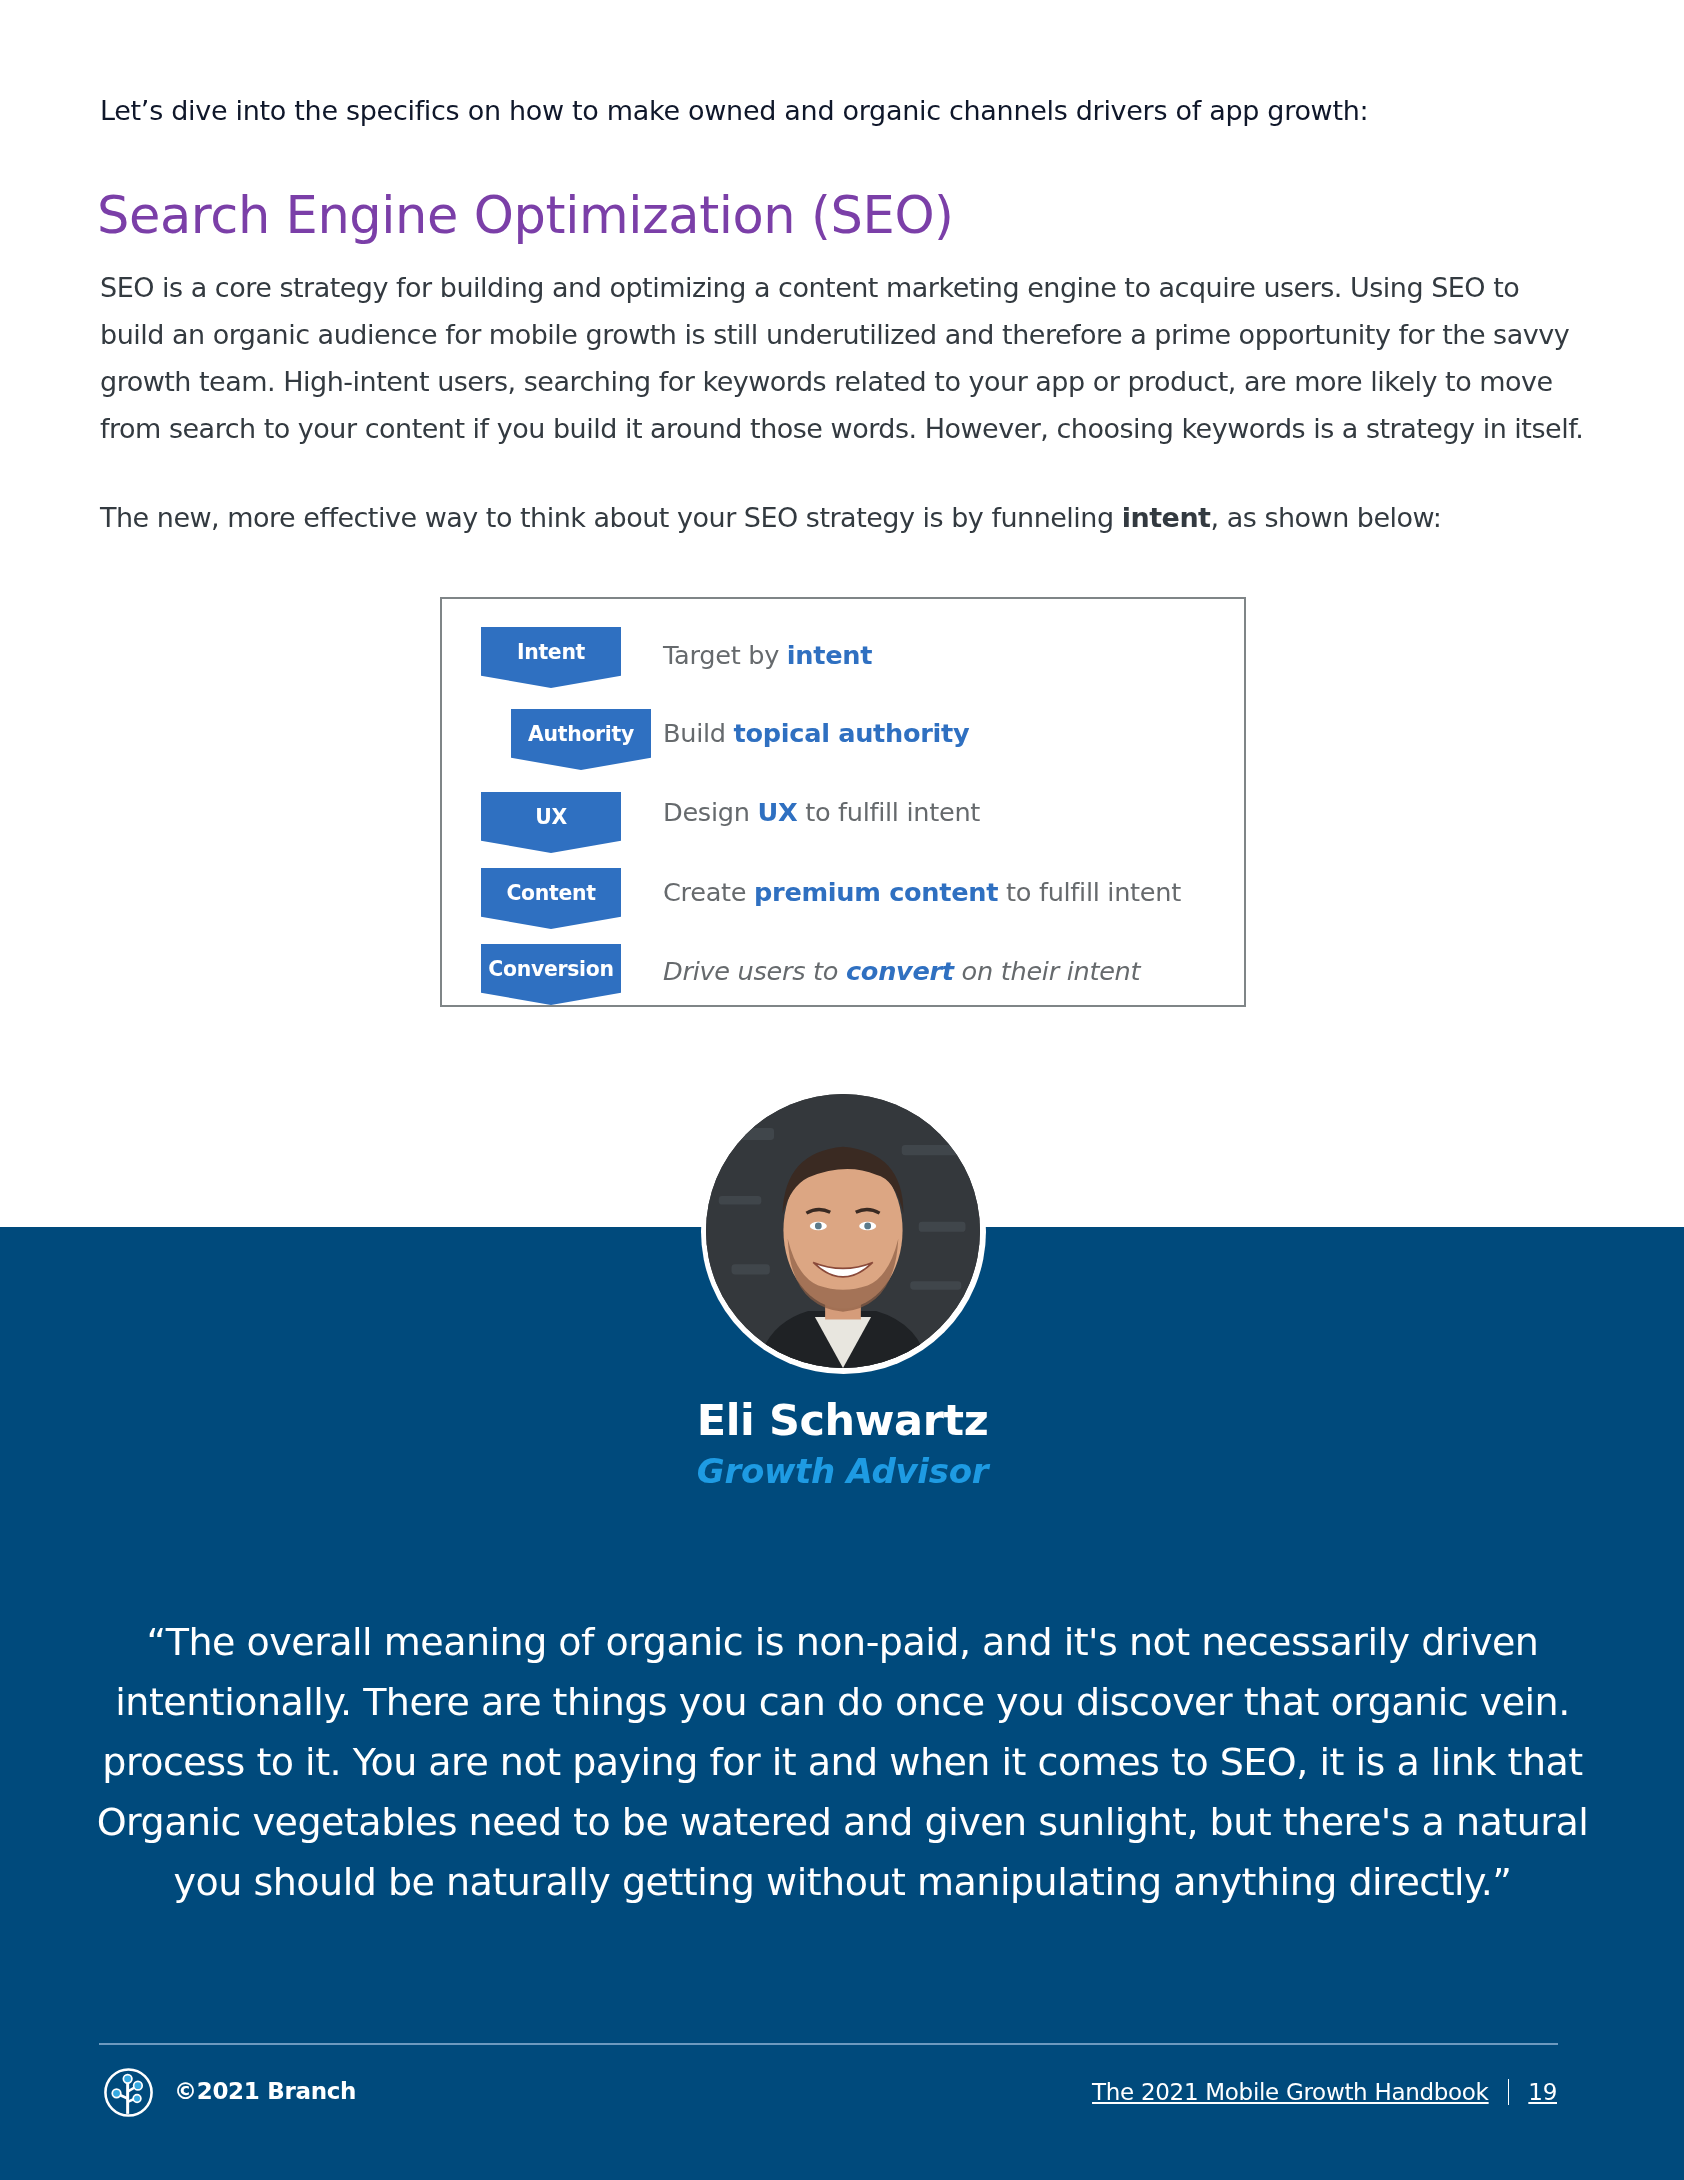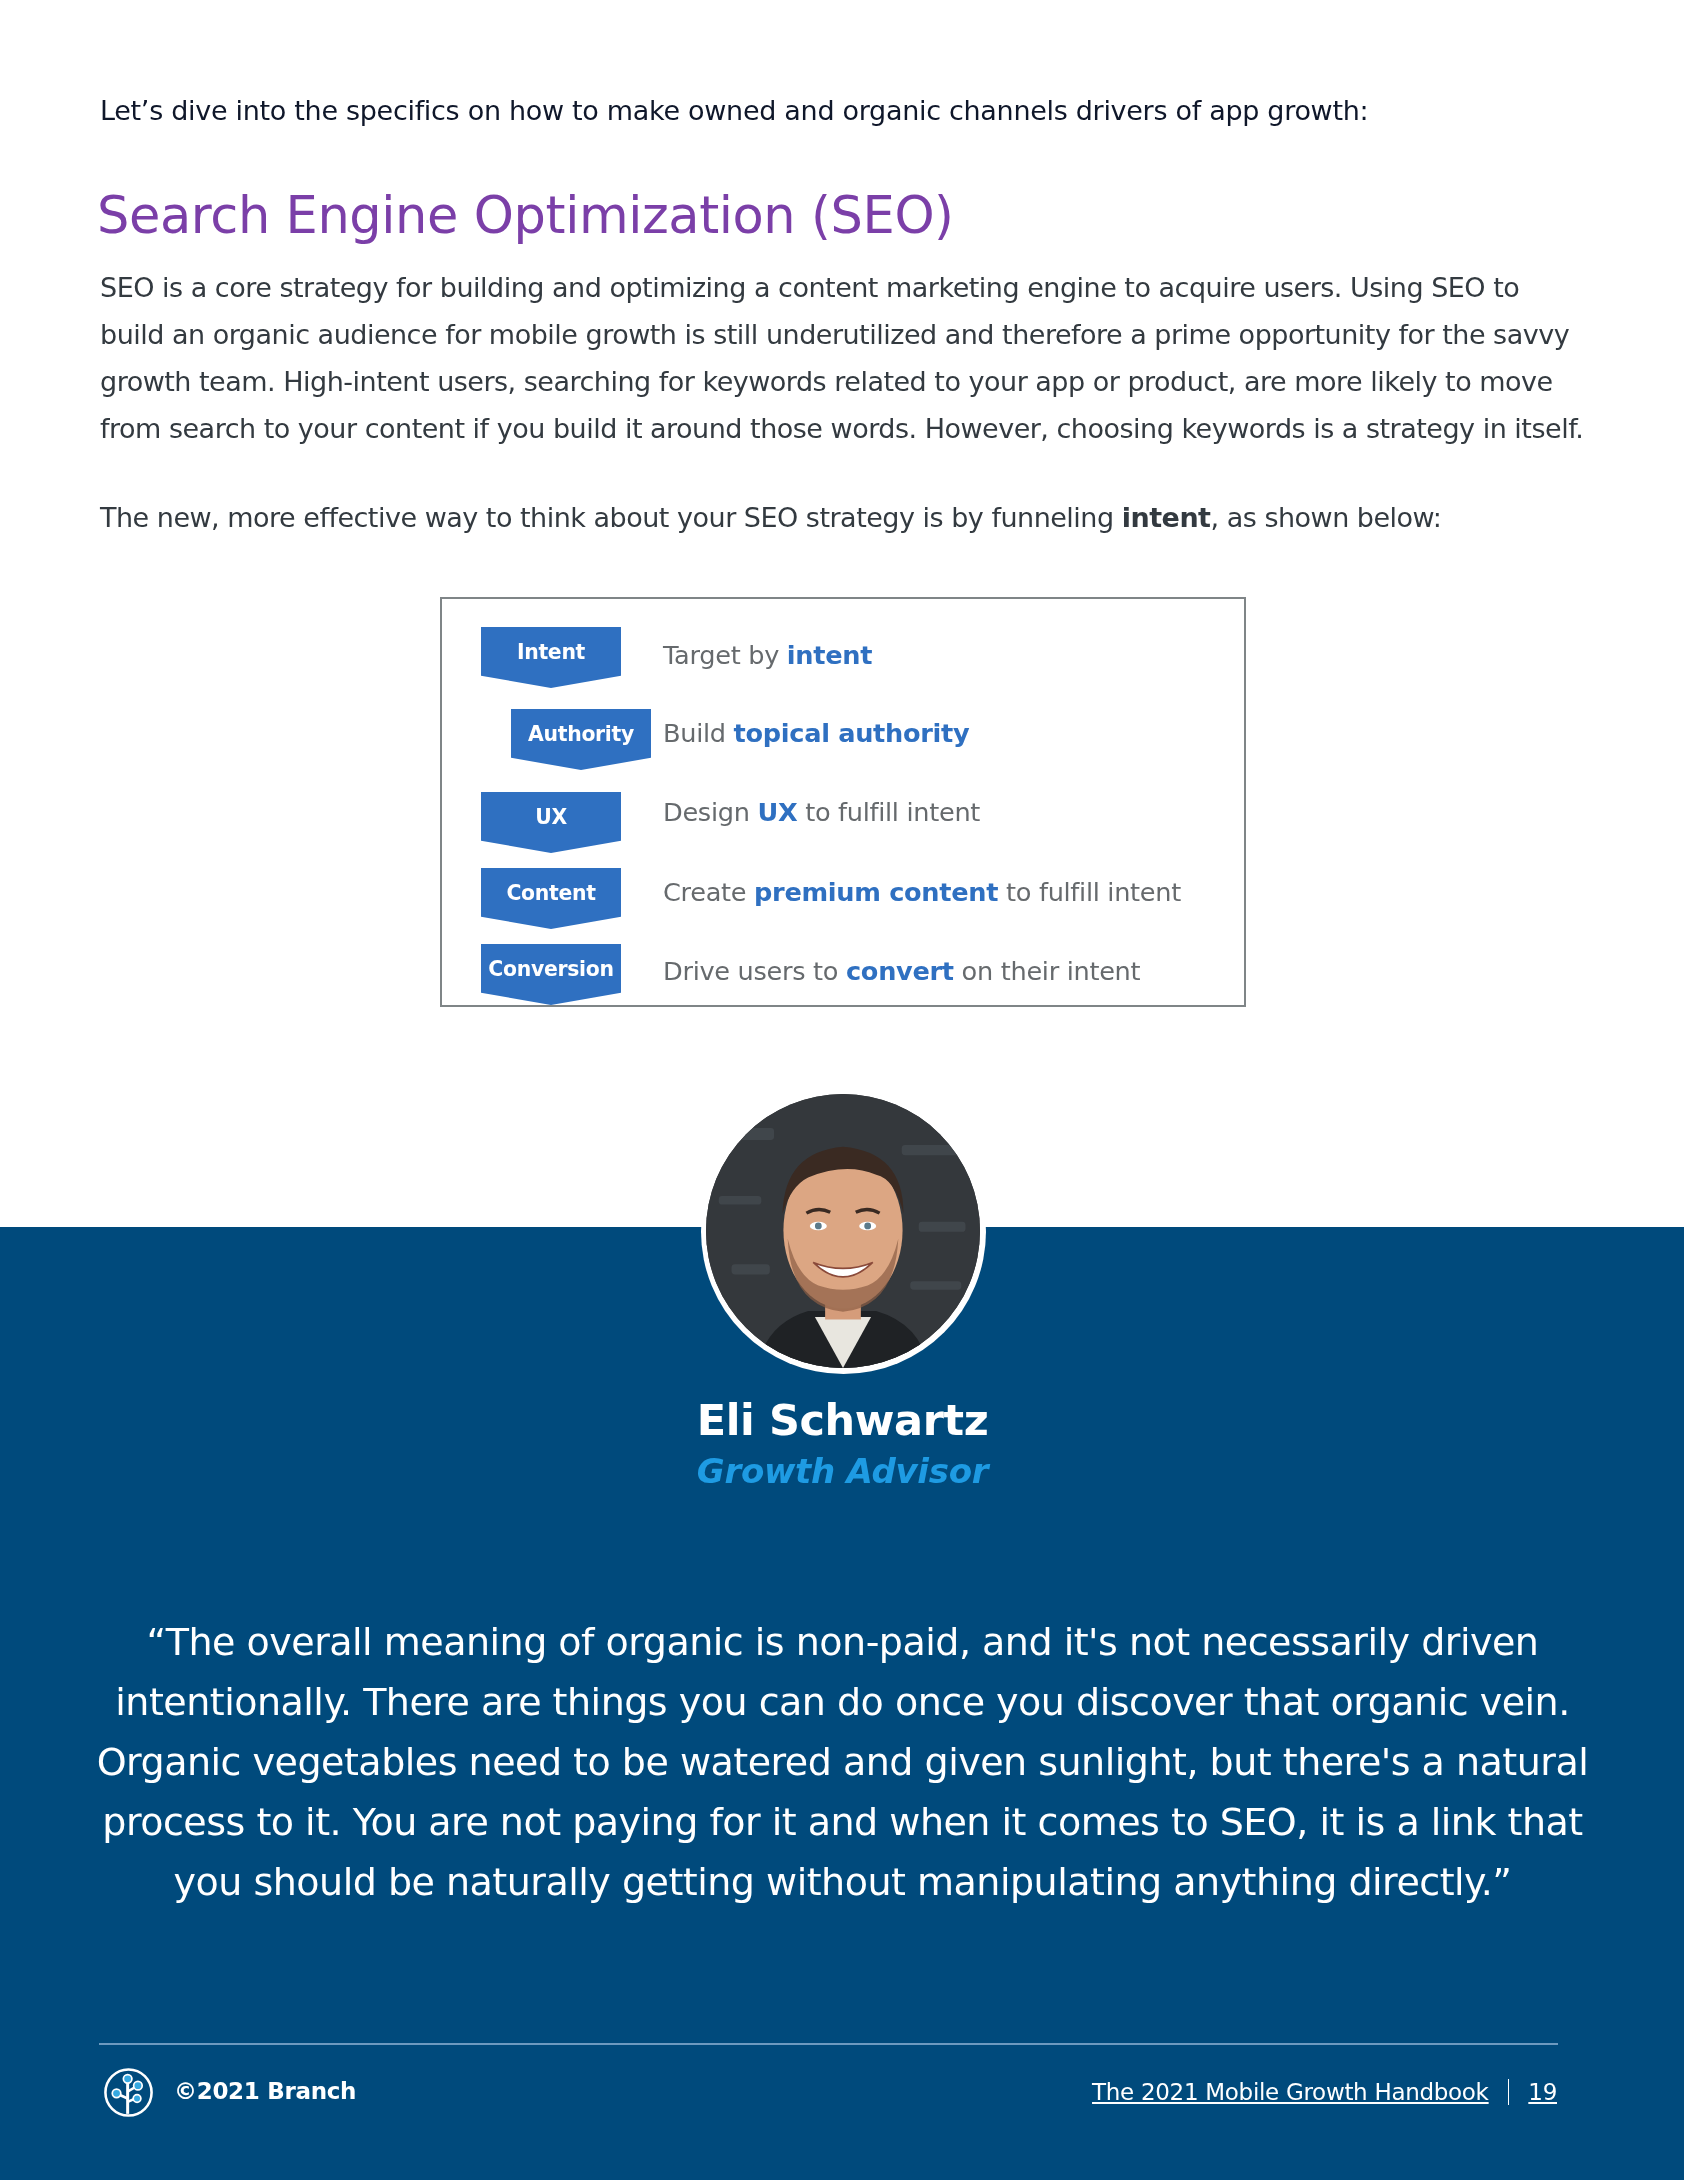--- a/index.html
+++ b/index.html
@@ -72,21 +72,21 @@
   <div class="step" style="top:269px;">
     <div class="chev"></div>
     <div class="chev-label">Content</div>
   </div>
   <div class="step-text" style="top:278px;"><span>Create </span><span class="hl">premium content</span><span> to fulfill intent</span></div>
 
   <div class="step" style="top:345px;">
     <div class="chev"></div>
     <div class="chev-label">Conversion</div>
   </div>
-  <div class="step-text" style="top:357px;"><span>Drive users to </span><span class="hl">convert</span><span> on their intent</span></div>
+  <div class="step-text" style="top:357px;font-style:italic;"><span>Drive users to </span><span class="hl">convert</span><span> on their intent</span></div>
 </div>
 
 <div class="abs band"></div>
 
 <div class="abs avatar">
   <div class="avatar-inner">
     <svg width="274" height="274" viewBox="0 0 322 322">
       <rect x="0" y="0" width="322" height="322" fill="#34383c"></rect>
       <g opacity="0.35" fill="#5a6168">
         <rect x="20" y="40" width="60" height="14" rx="4"></rect>
@@ -112,22 +112,22 @@
     </svg>
   </div>
 </div>
 
 <div class="abs name">Eli Schwartz</div>
 <div class="abs role">Growth Advisor</div>
 
 <div class="abs quote">
   <span class="line">“The overall meaning of organic is non-paid, and it's not necessarily driven</span>
   <span class="line">intentionally. There are things you can do once you discover that organic vein.</span>
+  <span class="line">process to it. You are not paying for it and when it comes to SEO, it is a link that</span>
   <span class="line">Organic vegetables need to be watered and given sunlight, but there's a natural</span>
-  <span class="line">process to it. You are not paying for it and when it comes to SEO, it is a link that</span>
   <span class="line">you should be naturally getting without manipulating anything directly.”</span>
 </div>
 
 <div class="abs rule"></div>
 
 <div class="abs logo">
   <svg width="53" height="53" viewBox="0 0 62 62">
     <circle cx="31" cy="31" r="27" fill="none" stroke="#ffffff" stroke-width="3"></circle>
     <path d="M30 56 L30 18" stroke="#ffffff" stroke-width="3.5" fill="none"></path>
     <path d="M30 38 L19 33" stroke="#ffffff" stroke-width="3" fill="none"></path>

